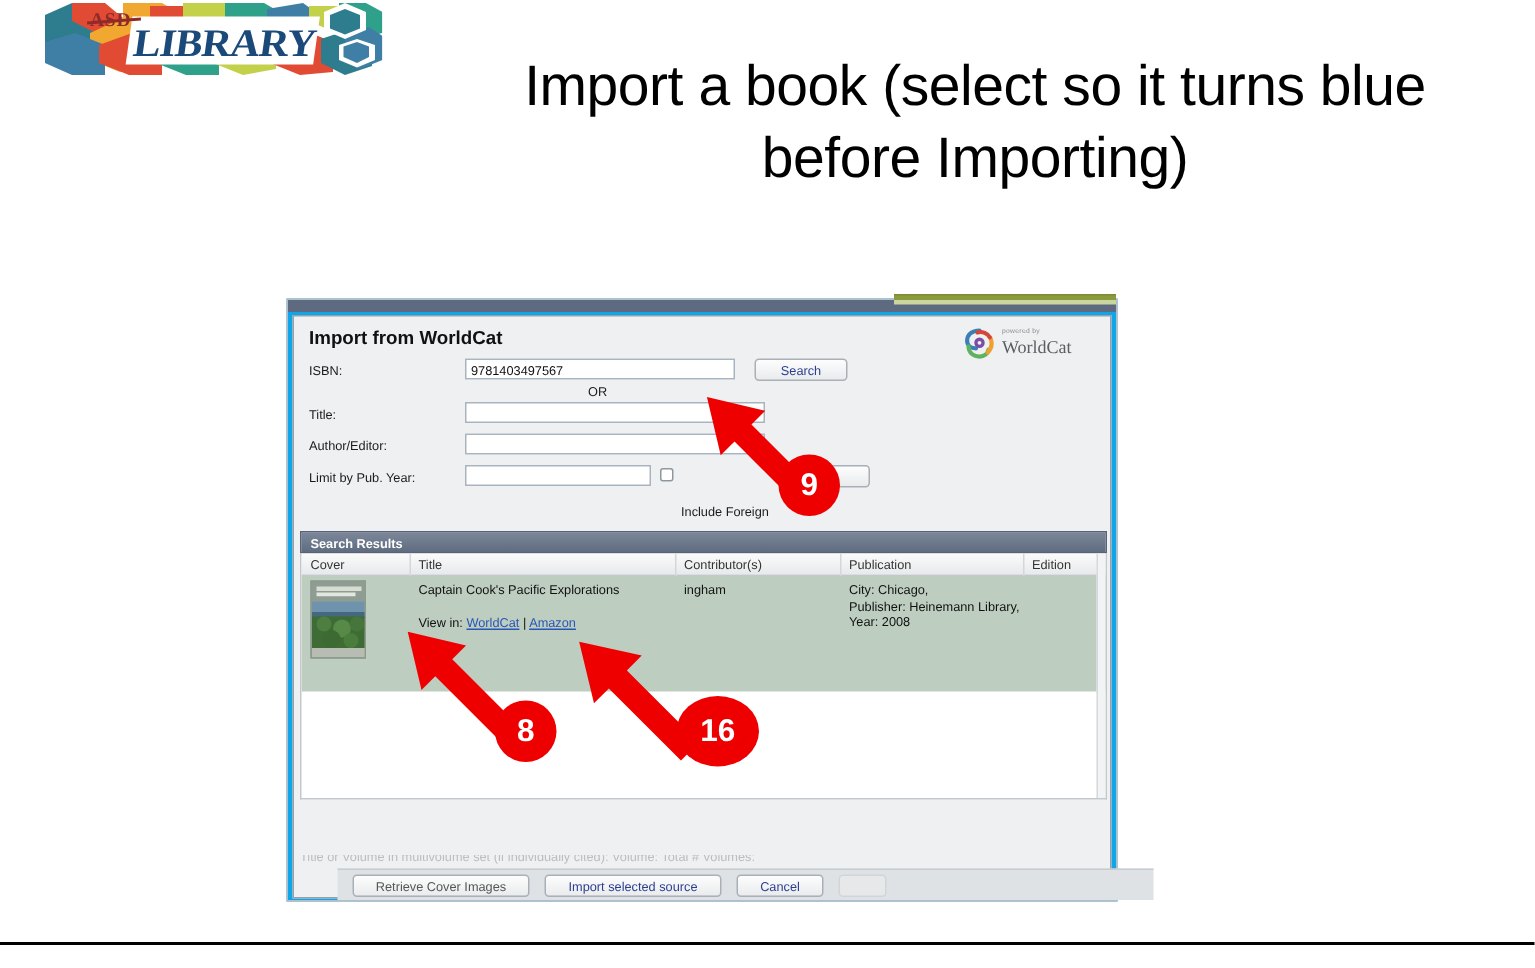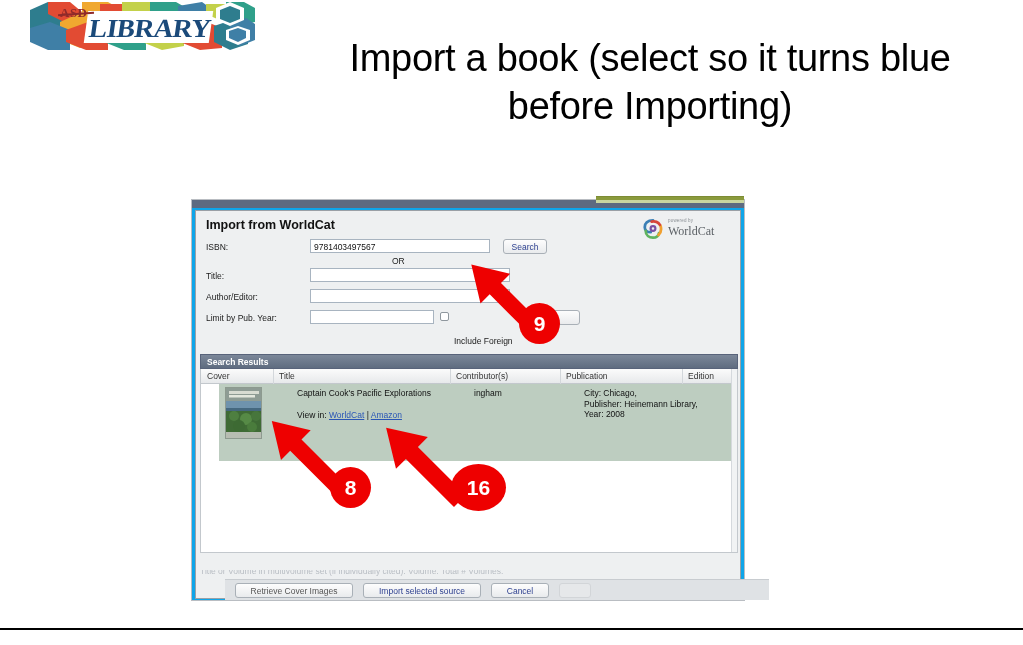--- a/index.html
+++ b/index.html
@@ -205,21 +205,21 @@
     font-size: 8.5px;
     font-weight: bold;
     line-height: 14px;
     padding-left: 6px;
   }
   .table-wrap {
     position: absolute;
     left: 4px;
     top: 158px;
     width: 538px;
-    height: 184px;
+    height: 164px;
     background: #ffffff;
     border: 1px solid #c3c8cd;
     border-top: none;
     box-sizing: border-box;
     overflow: hidden;
   }
   .col-hdr {
     position: absolute;
     left: 0; top: 0;
     width: 100%;
@@ -241,21 +241,20 @@
     height: 15px;
     background: #d3d7db;
   }
   .result-row {
     position: absolute;
     left: 0; top: 15px;
     width: 100%;
     height: 77px;
     background: #bdcdc0;
     box-sizing: border-box;
-    margin-left: 18px;
   }
   .cover-thumb {
     position: absolute;
     left: 6px; top: 3px;
     width: 37px; height: 52px;
     border: 1px solid #8d9a8f;
     box-sizing: border-box;
     overflow: hidden;
     background: #7a8d6a;
   }
@@ -408,21 +407,21 @@
         <path d="M20 8 C21.5 12 20.5 16 18 18.5" fill="none" stroke="#f0a030" stroke-width="3" stroke-linecap="round"></path>
         <path d="M10.5 4 C14 3 18 4.5 19.5 7.5" fill="none" stroke="#d6453c" stroke-width="3" stroke-linecap="round"></path>
         <circle cx="12" cy="11.5" r="2.6" fill="none" stroke="#7a4fa3" stroke-width="2.4"></circle>
       </svg>
       <div class="wc-powered">powered by</div>
       <div class="wc-name">WorldCat</div>
     </div>
 
     <div class="flabel" style="left:10px; top:31px;">ISBN:</div>
     <div class="finput" style="left:114px; top:28px; width:180px; height:14px;">9781403497567</div>
-    <div class="btn" style="left:307px; top:28px; width:44px; height:15px;">Search</div>
+    <div class="btn" style="left:307px; top:28px; width:62px; height:15px;">Search</div>
 
     <div class="or-text" style="left:196px; top:45px;">OR</div>
 
     <div class="flabel" style="left:10px; top:60px;">Title:</div>
     <div class="finput" style="left:114px; top:57px; width:200px; height:14px;"></div>
 
     <div class="flabel" style="left:10px; top:81px;">Author/Editor:</div>
     <div class="finput" style="left:114px; top:78px; width:200px; height:14px;"></div>
 
     <div class="flabel" style="left:10px; top:102px;">Limit by Pub. Year:</div>

